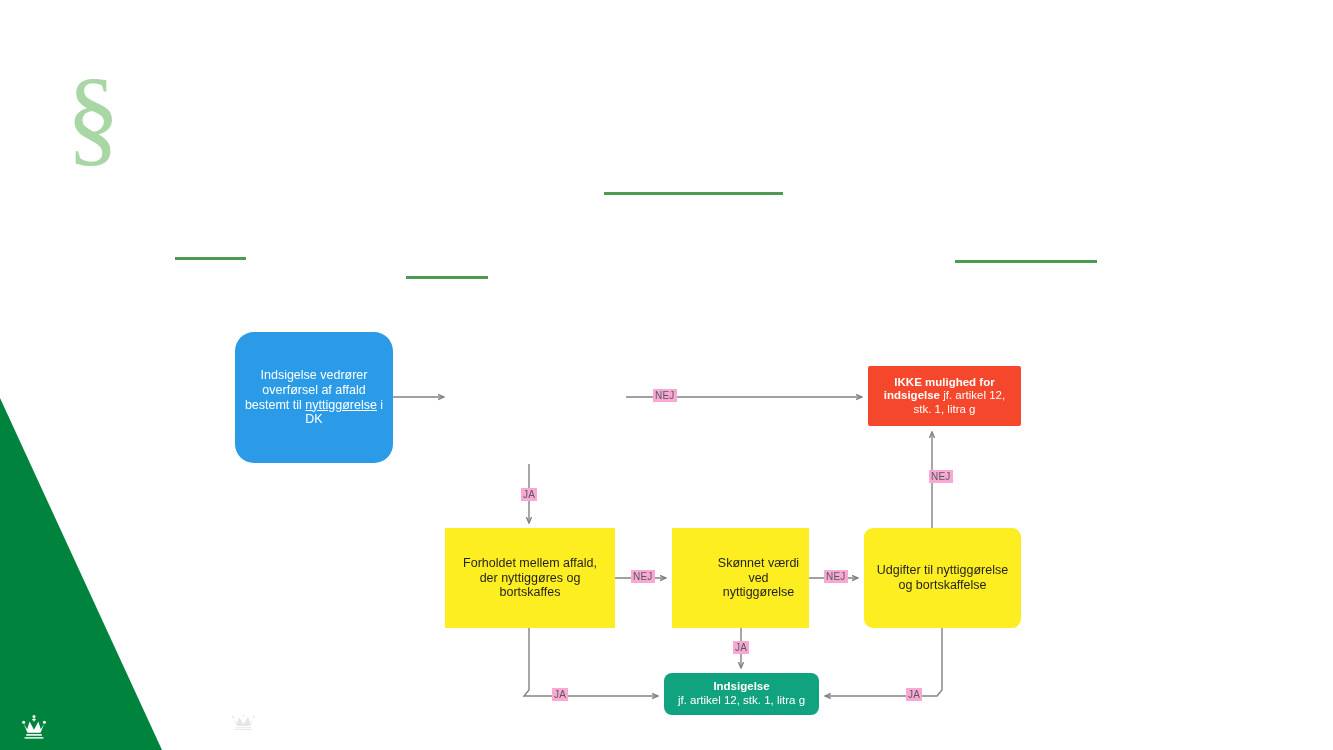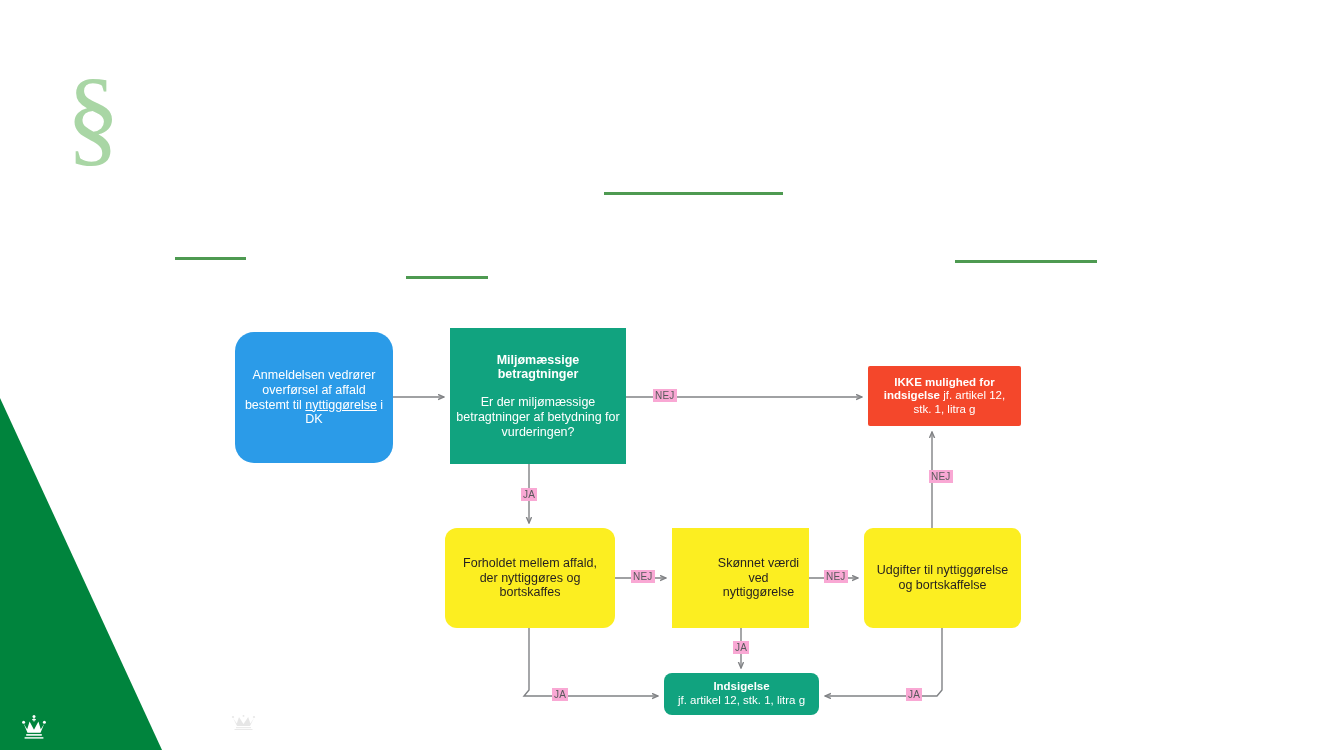--- a/index.html
+++ b/index.html
@@ -118,21 +118,21 @@
     padding: 0 7px;
   }
   .node-reject b { font-weight: bold; }
 
   .node-yellow {
     background: #FCEE21;
     color: #231F20;
     font-size: 12.5px;
     padding: 0 8px;
   }
-  .node-y1 { left: 445px; top: 528px; width: 170px; height: 100px; border-radius: 12px; }
+  .node-y1 { left: 445px; top: 528px; width: 170px; height: 100px; }
   .node-y2 { left: 672px; top: 528px; width: 137px; height: 100px; padding-left: 44px; }
   .node-y3 { left: 864px; top: 528px; width: 157px; height: 100px; border-radius: 9px; }
 
   .node-objection {
     left: 664px; top: 673px;
     width: 155px; height: 42px;
     background: #11A37F;
     border-radius: 8px;
     color: #ffffff;
     font-size: 11.5px;
@@ -234,28 +234,24 @@
   <div class="edge-label" style="left:521px; top:488px;">JA</div>
   <div class="edge-label" style="left:631px; top:570px;">NEJ</div>
   <div class="edge-label" style="left:824px; top:570px;">NEJ</div>
   <div class="edge-label" style="left:929px; top:470px;">NEJ</div>
   <div class="edge-label" style="left:552px; top:688px;">JA</div>
   <div class="edge-label" style="left:733px; top:641px;">JA</div>
   <div class="edge-label" style="left:906px; top:688px;">JA</div>
 
   <div class="node node-start">
     <div>
-      <span>Anmeldelsen vedrører overførsel af affald bestemt til </span><u>nyttiggørelse</u><span> i DK</span>
+      <span>Indsigelse vedrører overførsel af affald bestemt til </span><u>nyttiggørelse</u><span> i DK</span>
     </div>
   </div>
 
-  <div class="node node-decision">
-    <div class="ttl">Miljømæssige betragtninger</div>
-    <div>Er der miljømæssige betragtninger af betydning for vurderingen?</div>
-  </div>
 
   <div class="node node-reject">
     <div>
       <b>IKKE mulighed for indsigelse</b><span> jf. artikel 12, stk. 1, litra g</span>
     </div>
   </div>
 
   <div class="node node-yellow node-y1">
     <div>Forholdet mellem affald, der nyttiggøres og bortskaffes</div>
   </div>

